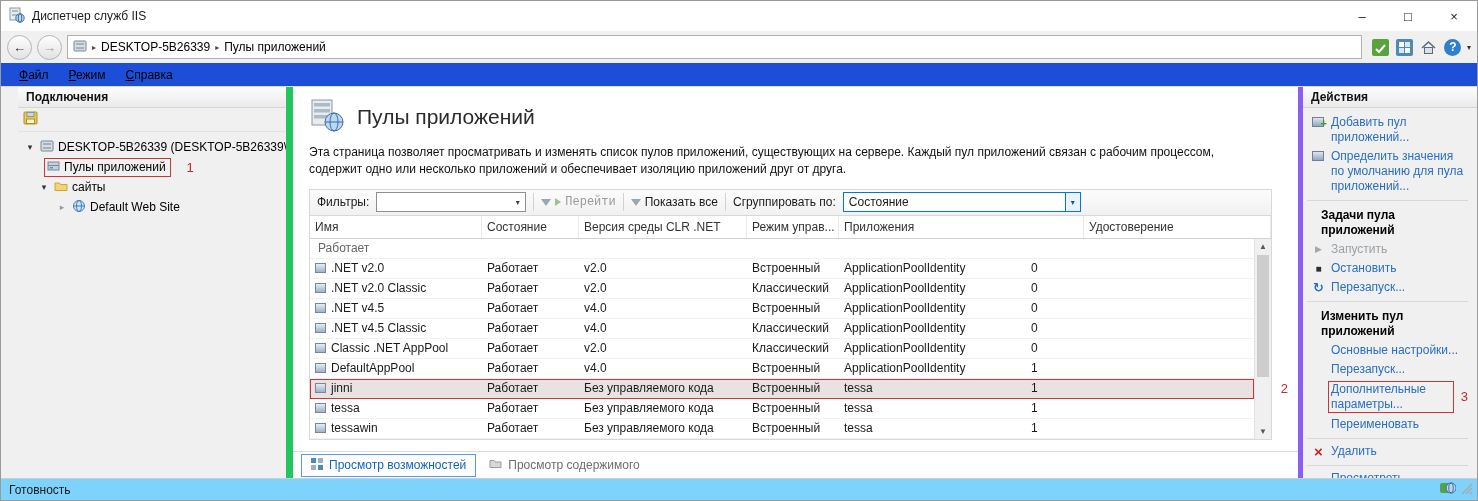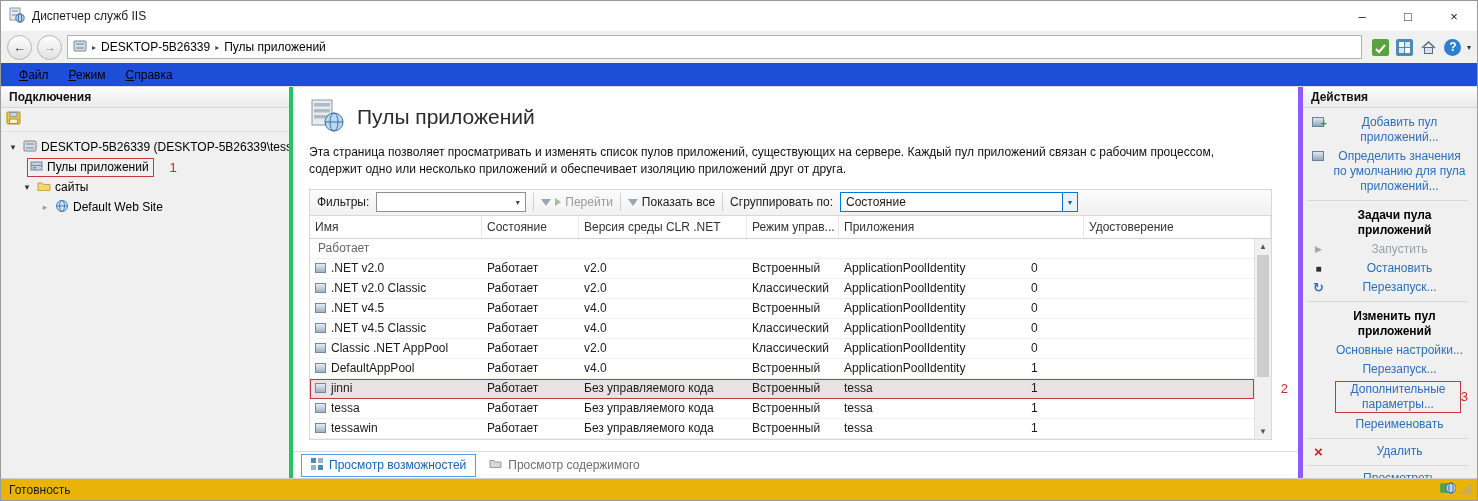--- a/index.html
+++ b/index.html
@@ -27,21 +27,21 @@
   
   .menubar { height:24px; display:flex; align-items:center; padding-left:8px; background:#1d4ed8; border-bottom:1px solid #dcdcdc; }
   .menu-item { padding:3px 10px; color:#000; display:inline-block; }
   .menu-item::first-letter { text-decoration:underline; }
 
   
   .content { position:absolute; top:86px; bottom:22px; left:0; right:0; display:flex; }
   .panel-header { height:21px; background:linear-gradient(#fdfdfd,#eaeaea); border-bottom:1px solid #d6d6d6; font-weight:bold; padding:3px 8px; color:#111; }
 
   
-  .left-panel { width:292px; background:#f0f0f0; border-right:4px solid #22c55e; display:flex; flex-direction:column; overflow:hidden; }
+  .left-panel { width:292px; background:#f0f0f0; border-right:7px solid #22c55e; display:flex; flex-direction:column; overflow:hidden;padding-left:17px; }
   .conn-toolbar { height:24px; border-bottom:1px solid #e2e2e2; display:flex; align-items:center; padding:0 5px; }
   .tree { padding-top:5px; }
   .tree-row { height:20px; display:flex; align-items:center; gap:4px; white-space:nowrap; }
   .tw { width:12px; text-align:center; font-size:9px; color:#333; flex:0 0 auto; }
   .tw.light { color:#9a9a9a; }
   .tree-label { color:#000; }
   .redbox { display:inline-flex; align-items:center; gap:4px; border:1px solid #c43a3a; padding:1px 4px 1px 2px; }
   .step-num { color:#c22b2b; font-size:13px; }
   .tree-row .step-num { margin-left:12px; }
 
@@ -54,21 +54,21 @@
   .list-frame { margin:4px 26px 0 16px; border:1px solid #d8d8d8; }
   .filter-bar { height:26px; background:linear-gradient(#fcfcfc,#f1f1f1); border-bottom:1px solid #d8d8d8; display:flex; align-items:center; padding:0 7px; gap:7px; }
   .combo { height:20px; background:#fff; border:1px solid #8f8f8f; display:flex; align-items:center; }
   .combo .cv { flex:1; padding:0 5px; overflow:hidden; white-space:nowrap; }
   .combo .ca { width:15px; text-align:center; color:#444; font-size:8px; }
   .combo.filter-combo { width:150px; }
   .combo.group-combo { width:238px; border-color:#0078d7; }
   .combo.group-combo .ca { border-left:1px solid #0078d7; color:#0a58a8; background:#eaf3fc; height:100%; display:flex; align-items:center; justify-content:center; }
   .tb-sep { width:1px; height:18px; background:#d2d2d2; }
   .tb-btn { display:flex; align-items:center; gap:4px; color:#1a1a1a; }
-  .tb-btn.disabled { color:#9a9a9a; }
+  .tb-btn.disabled { color:#9a9a9a;font-family:Liberation Mono, monospace; }
   .funnel { width:0; height:0; border-left:5px solid transparent; border-right:5px solid transparent; border-top:7px solid #9aa6b0; position:relative; }
   .go-arrow { width:0; height:0; border-top:4px solid transparent; border-bottom:4px solid transparent; border-left:6px solid #9fc08f; }
 
   .thead { display:flex; height:23px; border-bottom:1px solid #d2d2d2; align-items:stretch; background:#fff; }
   .th { padding:0 5px; color:#333; border-right:1px solid #e8e8e8; display:flex; align-items:center; overflow:hidden; white-space:nowrap; }
   .c-name { width:172px; } .c-state { width:97px; } .c-clr { width:168px; } .c-mode { width:92px; } .c-ident { width:187px; } .c-apps { flex:1; }
 
   .list-body { position:relative; padding-right:17px; background:#fff; }
   .group-row { height:20px; display:flex; align-items:center; color:#666; padding-left:8px; border-bottom:1px solid #f1f1f1; }
   .trow { height:20px; display:flex; align-items:center; border-bottom:1px solid #f2f2f2; position:relative; }
@@ -82,38 +82,38 @@
   .vs-track { flex:1; position:relative; }
   .vs-thumb { position:absolute; top:1px; left:2px; right:2px; height:72%; background:#cdcdcd; }
 
   .tabs-bar { margin-top:auto; height:27px; border-top:1px solid #dcdcdc; display:flex; align-items:center; padding-left:8px; gap:4px; background:#fff; }
   .tab { display:flex; align-items:center; gap:6px; padding:3px 9px; }
   .tab.selected { color:#1466b8; border:1px solid #569de5; background:#fdfdfd; }
   .tab.unselected { color:#6e6e6e; }
 
   
   .right-panel { width:179px; background:#f0f0f0; border-left:5px solid #8b5cf6; display:flex; flex-direction:column; overflow:hidden; }
-  .actions-list { padding:5px 5px 0 0; overflow:hidden;text-align:center; }
+  .actions-list { padding:5px 5px 0 0; overflow:hidden; }
   .act-item { position:relative; padding:2px 4px 2px 28px; line-height:1.25; }
   .act-item.header { font-weight:bold; color:#000; padding-left:18px; padding-top:4px; }
   .act-item.link { color:#2a6fc2; }
   .act-item.disabled { color:#9aa0a6; }
   .act-ico { position:absolute; left:8px; top:3px; width:15px; height:14px; display:flex; align-items:center; justify-content:center; }
   .g-play { color:#a6a6a6; font-size:9px; }
   .g-stop { color:#2f2f2f; font-size:10px; }
   .g-recycle { color:#2a6fc2; font-weight:bold; font-size:13px; }
   .g-delete { color:#cc2222; font-weight:bold; font-size:15px; }
   .ai-box { width:12px; height:10px; background:linear-gradient(#dfe6ee,#93a7bc); border:1px solid #6d8196; position:absolute; left:9px; top:4px; }
   .ai-box.add::after { content:"+"; position:absolute; right:-4px; bottom:-5px; color:#2f9e2f; font-weight:bold; font-size:11px; }
   .act-divider { height:1px; background:#d8d8d8; margin:4px 4px 3px 4px; }
   .boxed-label { display:inline-block; max-width:126px; border:1px solid #c43a3a; padding:0 2px; margin-left:-3px; }
   .act-step { position:absolute; right:4px; top:50%; transform:translateY(-50%); }
 
   
-  .statusbar { position:absolute; left:0; right:0; bottom:0; height:22px; background:#eab308; border-top:1px solid #cfcfcf; display:flex; align-items:center; padding:0 4px 0 8px; }
+  .statusbar { position:absolute; left:0; right:0; bottom:0; height:22px; background:#7dd3fc; border-top:1px solid #cfcfcf; display:flex; align-items:center; padding:0 4px 0 8px; }
   .sb-right { margin-left:auto; display:flex; align-items:center; gap:4px; }
 </style>
 </head>
 <body>
 
 <div class="window">
 
   <div class="titlebar">
     <span>
       <svg width="16" height="16">

